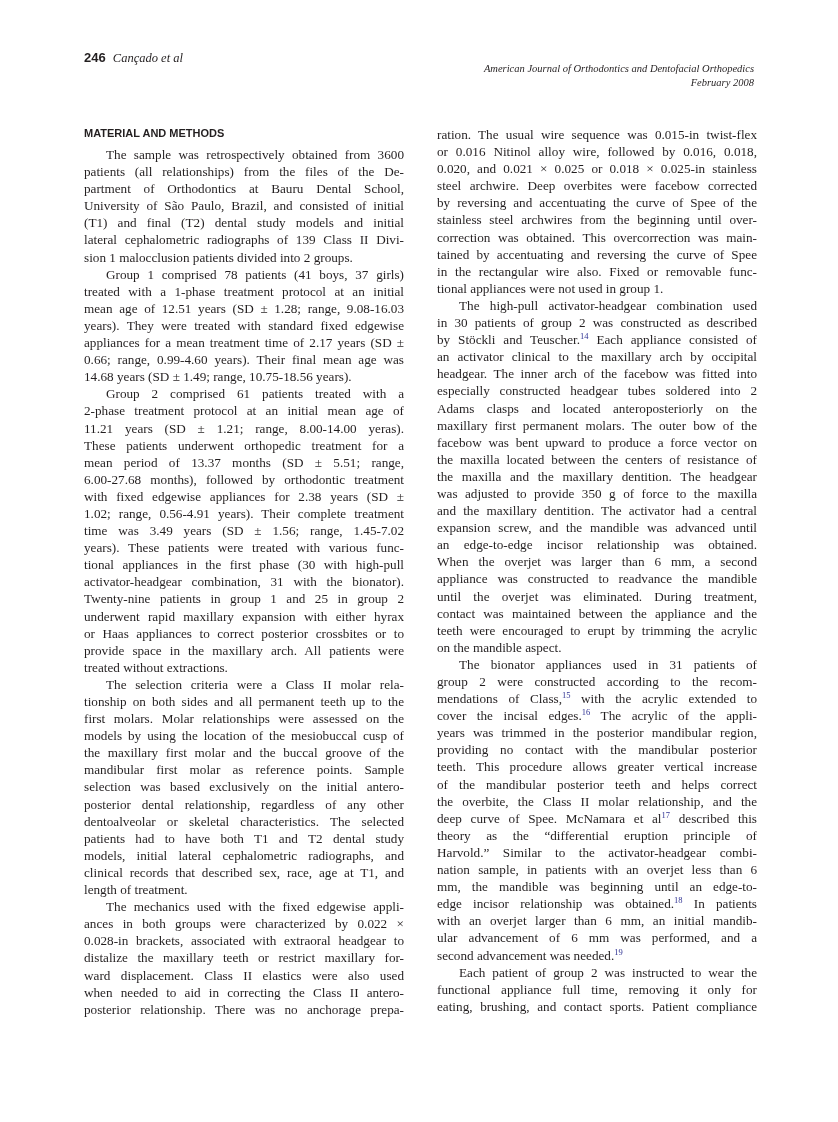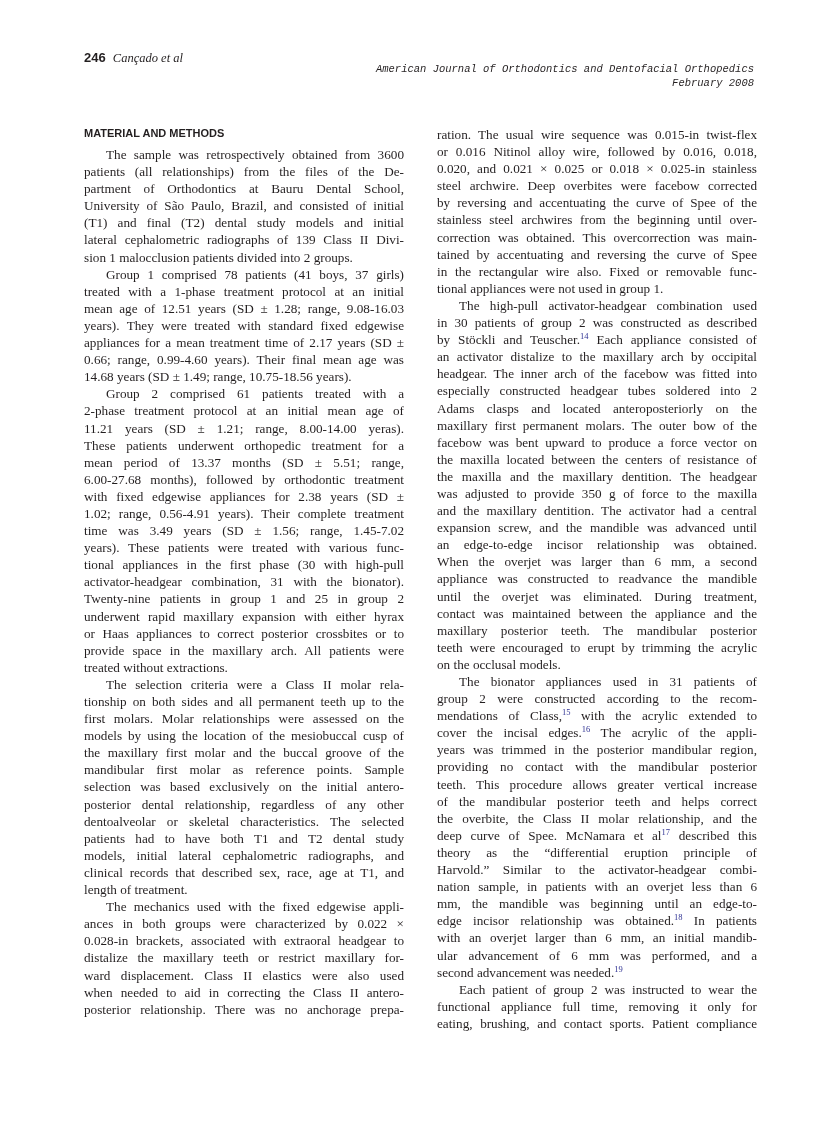--- a/index.html
+++ b/index.html
@@ -1,20 +1,20 @@
 <!DOCTYPE html>
 <html><head>
 <meta charset="utf-8">
 <style>
   html, body { margin: 0; padding: 0; background: #ffffff; }
   body { width: 838px; height: 1122px; position: relative; overflow: hidden; color: #231f20; }
   .header-left { position: absolute; left: 84px; top: 50px; font-family: "Liberation Serif", serif; font-size: 12.5px; }
   .header-left .pnum { font-family: "Liberation Sans", sans-serif; font-weight: bold; font-size: 13px; margin-right: 4px; }
   .header-left .auth { font-style: italic; }
-  .header-right { position: absolute; right: 84px; top: 62px; text-align: right; font-family: Liberation Mono, monospace; font-style: italic; font-size: 10.5px; line-height: 14px; }
+  .header-right { position: absolute; right: 84px; top: 62px; text-align: right; font-family: Liberation Serif, serif; font-style: italic; font-size: 10.5px; line-height: 14px; }
   .col { position: absolute; top: 126px; width: 320px; font-family: "Liberation Serif", serif; font-size: 13.2px; line-height: 17.1px; }
   .col-left { left: 84px; }
   .col-right { left: 437px; }
   .section-heading { font-family: "Liberation Sans", sans-serif; font-weight: bold; font-size: 11px; height: 17px; line-height: 14px; margin-bottom: 3px; }
   .line { display: block; text-align: justify; text-align-last: justify; white-space: nowrap; height: 17.1px; }
   .line.last { text-align-last: left; }
   .line.indent { padding-left: 22px; }
   sup { color: #2e3192; font-size: 8.5px; line-height: 0; vertical-align: 5px; }
 </style>
 </head>
@@ -94,39 +94,38 @@
       <span class="line"><span>steel archwire. Deep overbites were facebow corrected</span></span>
       <span class="line"><span>by reversing and accentuating the curve of Spee of the</span></span>
       <span class="line"><span>stainless steel archwires from the beginning until over-</span></span>
       <span class="line"><span>correction was obtained. This overcorrection was main-</span></span>
       <span class="line"><span>tained by accentuating and reversing the curve of Spee</span></span>
       <span class="line"><span>in the rectangular wire also. Fixed or removable func-</span></span>
       <span class="line last"><span>tional appliances were not used in group 1.</span></span>
       <span class="line indent"><span>The high-pull activator-headgear combination used</span></span>
       <span class="line"><span>in 30 patients of group 2 was constructed as described</span></span>
       <span class="line"><span>by Stöckli and Teuscher.</span><sup>14</sup><span> Each appliance consisted of</span></span>
-      <span class="line"><span>an activator distalize to the maxillary arch by occipital</span></span>
+      <span class="line"><span>an activator clinical to the maxillary arch by occipital</span></span>
       <span class="line"><span>headgear. The inner arch of the facebow was fitted into</span></span>
       <span class="line"><span>especially constructed headgear tubes soldered into 2</span></span>
       <span class="line"><span>Adams clasps and located anteroposteriorly on the</span></span>
       <span class="line"><span>maxillary first permanent molars. The outer bow of the</span></span>
       <span class="line"><span>facebow was bent upward to produce a force vector on</span></span>
       <span class="line"><span>the maxilla located between the centers of resistance of</span></span>
       <span class="line"><span>the maxilla and the maxillary dentition. The headgear</span></span>
       <span class="line"><span>was adjusted to provide 350 g of force to the maxilla</span></span>
       <span class="line"><span>and the maxillary dentition. The activator had a central</span></span>
       <span class="line"><span>expansion screw, and the mandible was advanced until</span></span>
       <span class="line"><span>an edge-to-edge incisor relationship was obtained.</span></span>
       <span class="line"><span>When the overjet was larger than 6 mm, a second</span></span>
       <span class="line"><span>appliance was constructed to readvance the mandible</span></span>
       <span class="line"><span>until the overjet was eliminated. During treatment,</span></span>
       <span class="line"><span>contact was maintained between the appliance and the</span></span>
-      <span class="line"><span>maxillary posterior teeth. The mandibular posterior</span></span>
       <span class="line"><span>teeth were encouraged to erupt by trimming the acrylic</span></span>
-      <span class="line last"><span>on the occlusal models.</span></span>
+      <span class="line last"><span>on the mandible aspect.</span></span>
       <span class="line indent"><span>The bionator appliances used in 31 patients of</span></span>
       <span class="line"><span>group 2 were constructed according to the recom-</span></span>
       <span class="line"><span>mendations of Class,</span><sup>15</sup><span> with the acrylic extended to</span></span>
       <span class="line"><span>cover the incisal edges.</span><sup>16</sup><span> The acrylic of the appli-</span></span>
       <span class="line"><span>years was trimmed in the posterior mandibular region,</span></span>
       <span class="line"><span>providing no contact with the mandibular posterior</span></span>
       <span class="line"><span>teeth. This procedure allows greater vertical increase</span></span>
       <span class="line"><span>of the mandibular posterior teeth and helps correct</span></span>
       <span class="line"><span>the overbite, the Class II molar relationship, and the</span></span>
       <span class="line"><span>deep curve of Spee. McNamara et al</span><sup>17</sup><span> described this</span></span>

